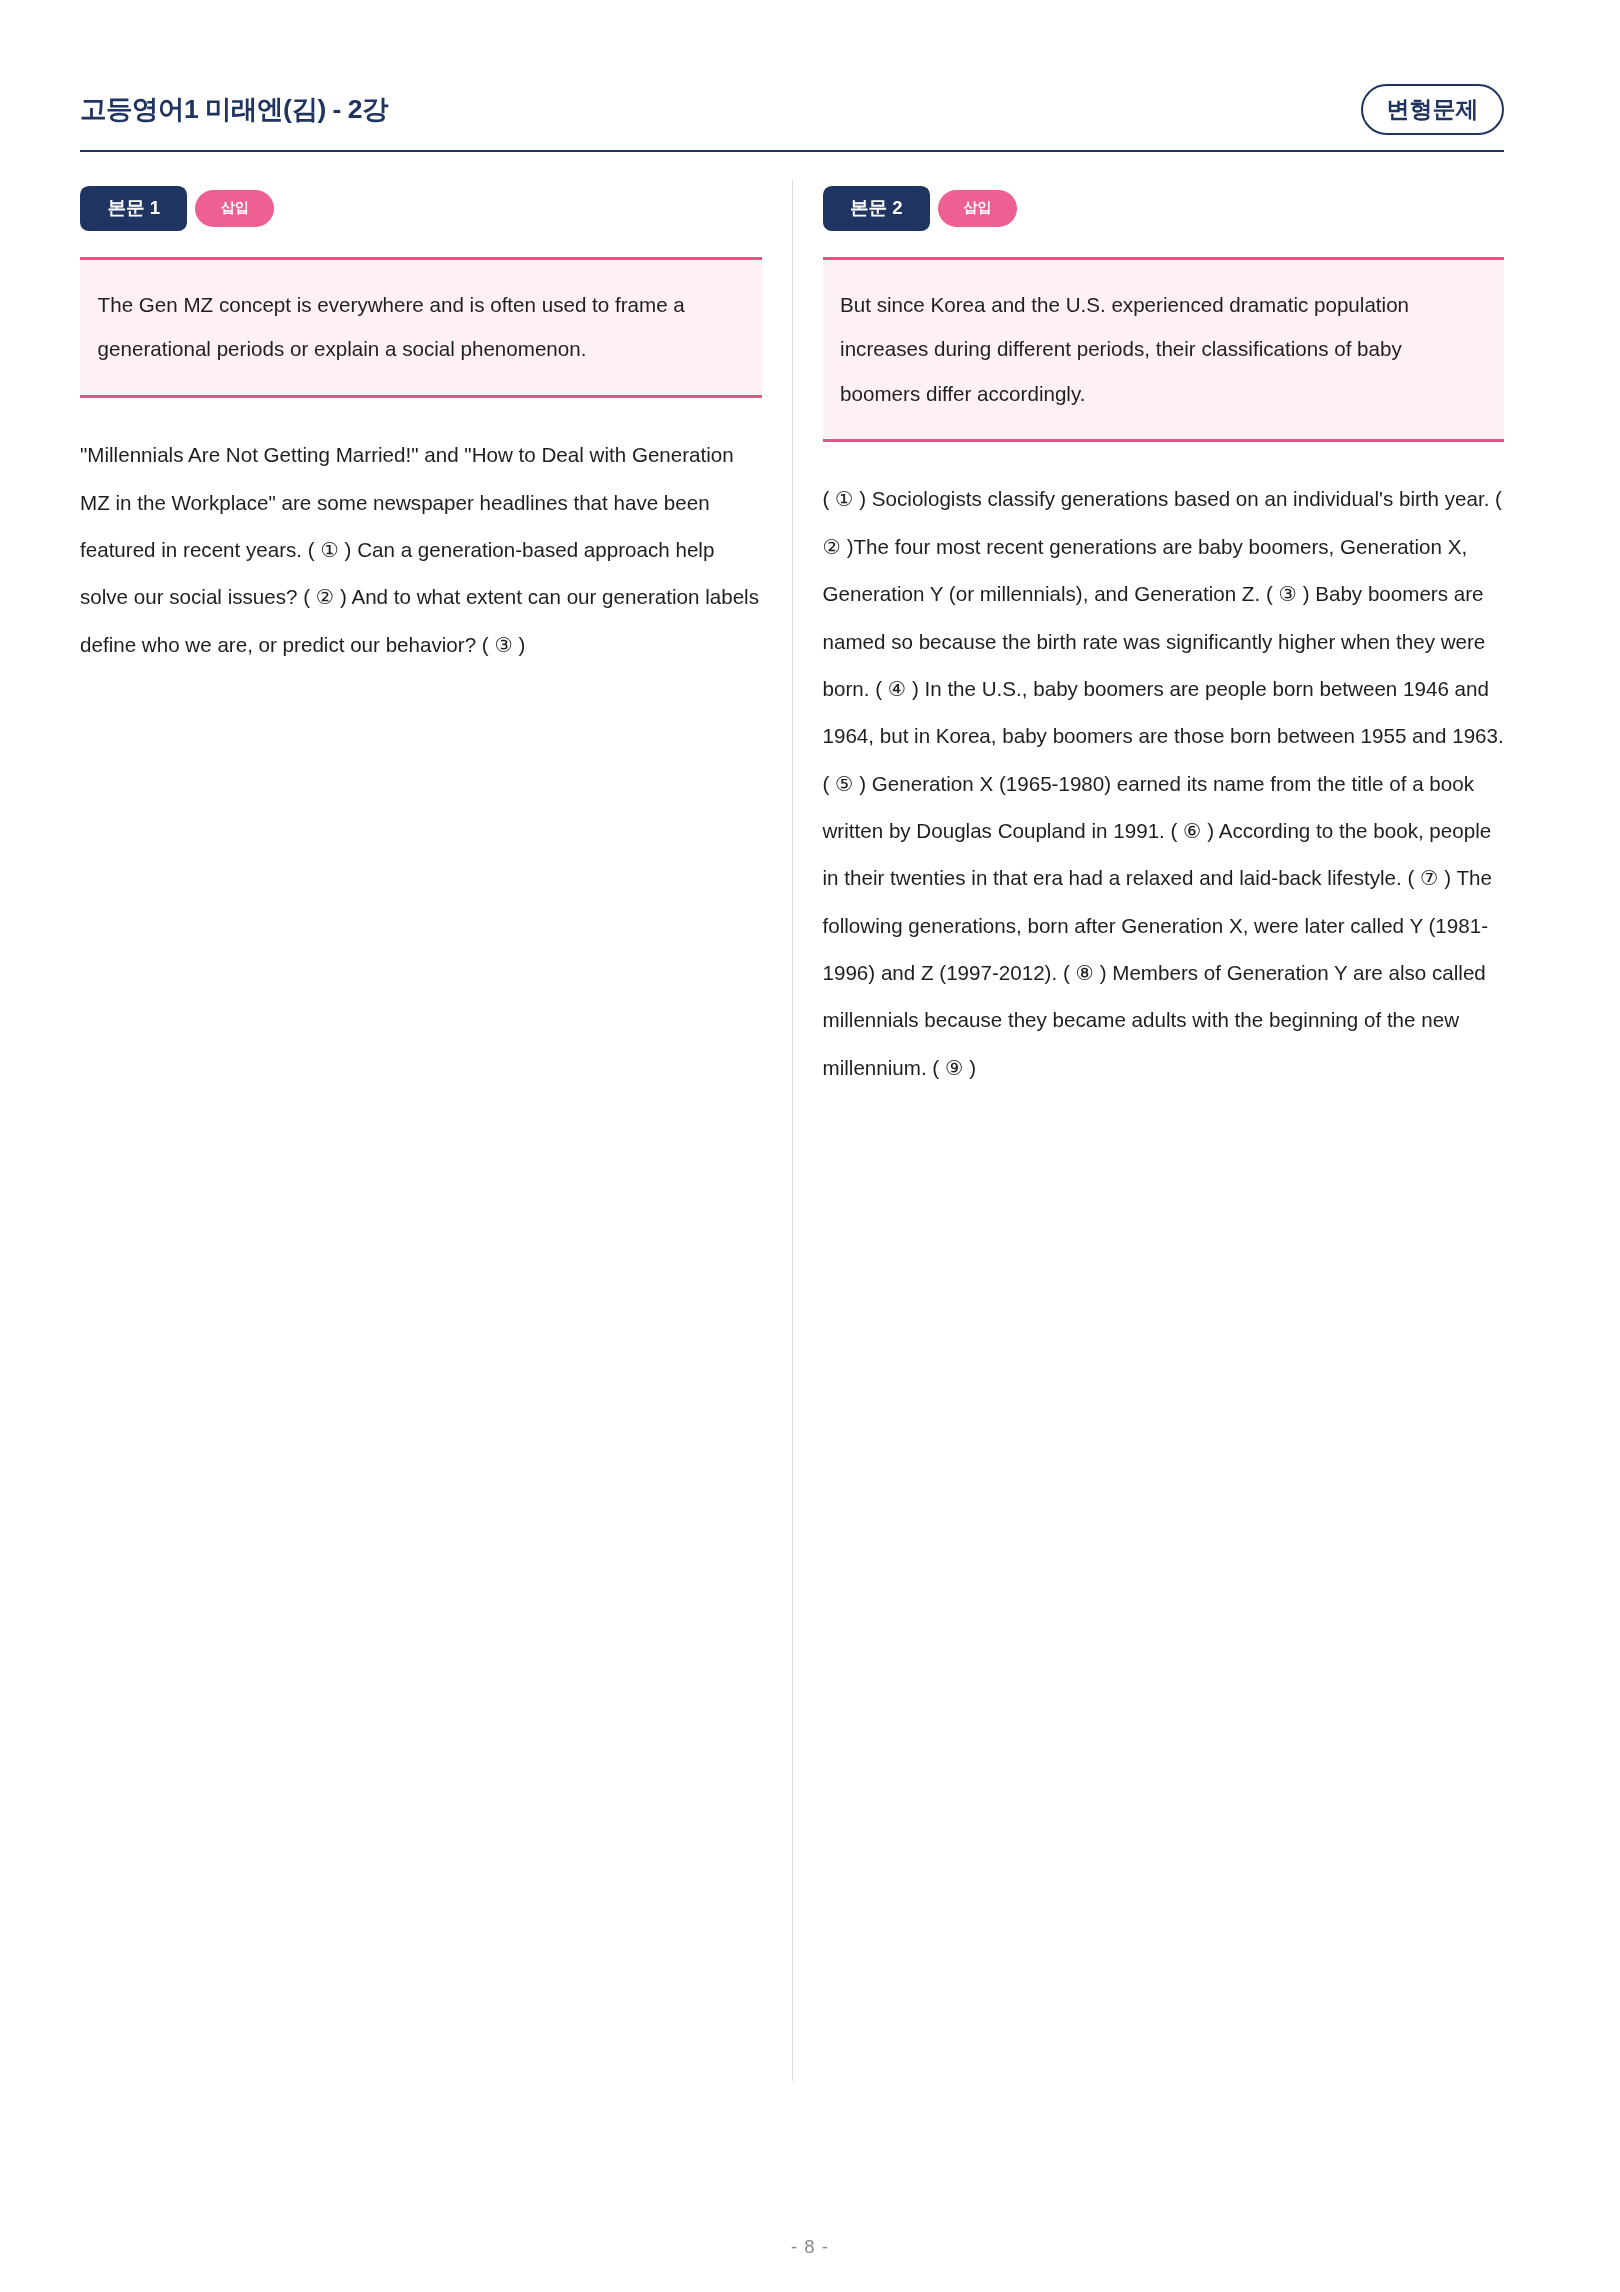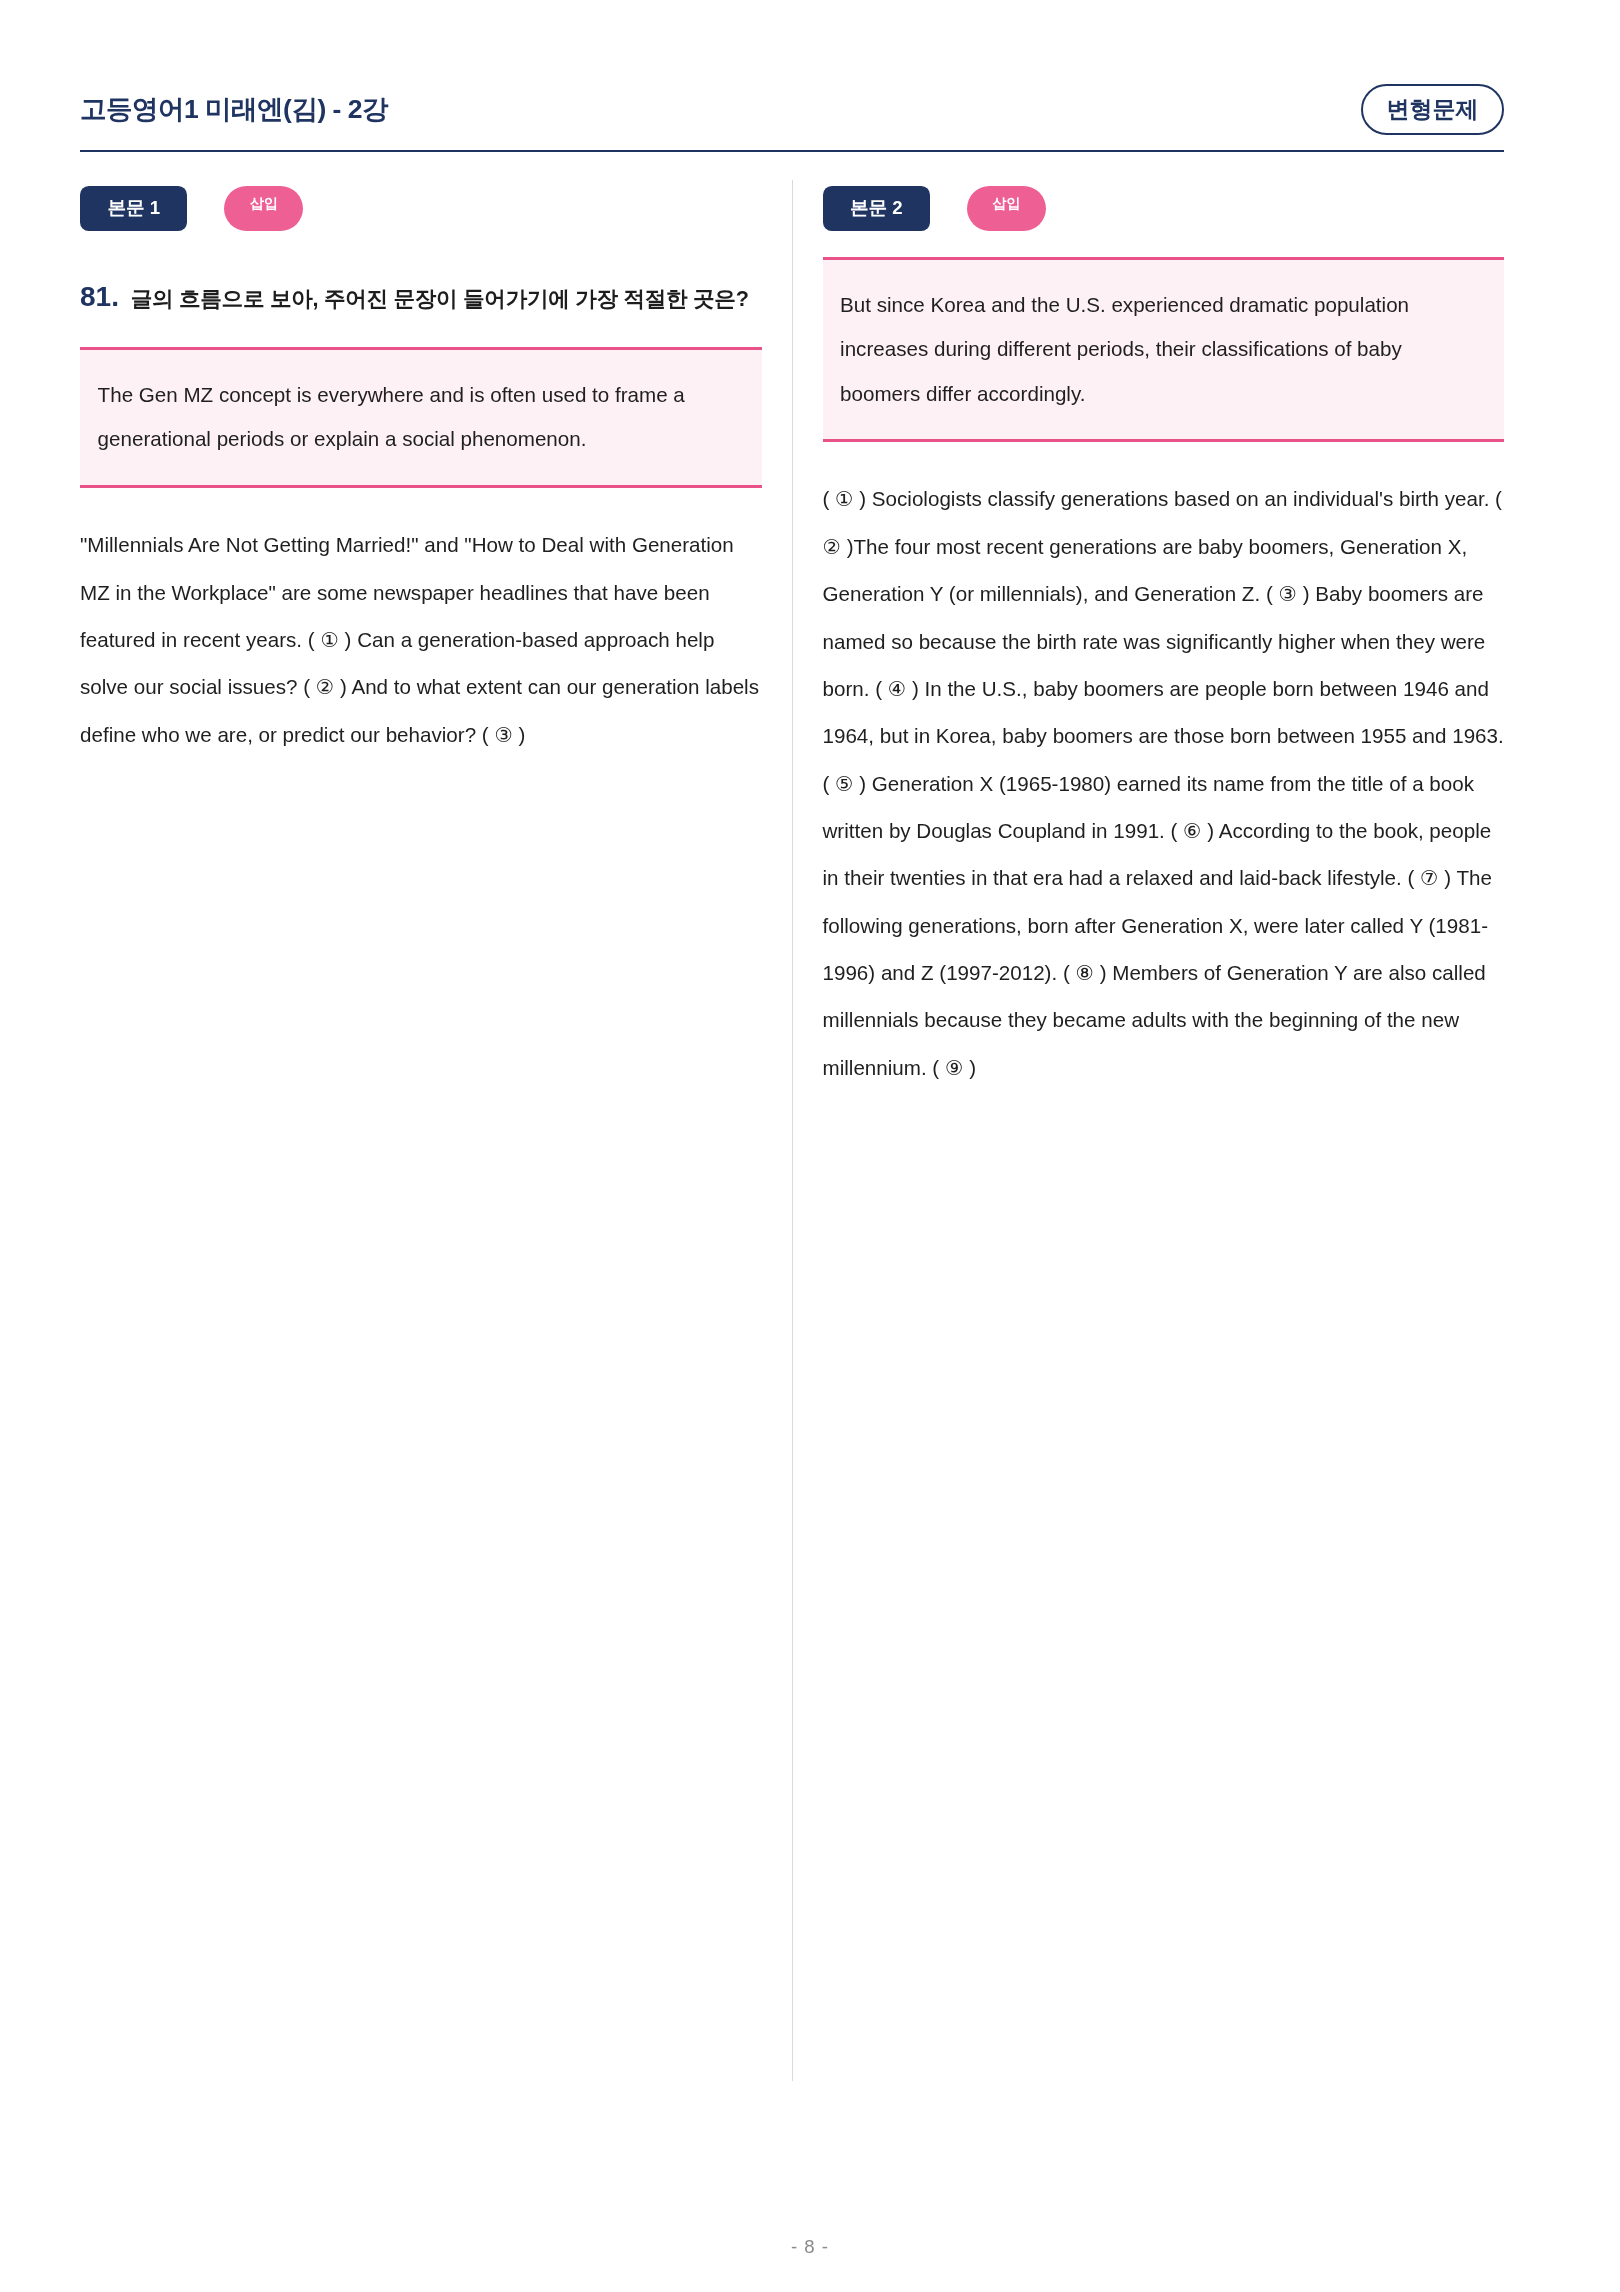--- a/index.html
+++ b/index.html
@@ -63,21 +63,22 @@
     bottom: 69px;
     width: 1px;
     background: var(--divider);
   }
   .col {
     width: calc(50% - 30px);
   }
   
   .badge-row {
     display: flex;
-    gap: 37px;
+    align-items: center;
+    gap: 8px;
     margin-top: 5.9px;
   }
   .badge-dark {
     display: inline-block;
     background: var(--navy);
     color: #ffffff;
     font-size: 18.6px;
     font-weight: bold;
     padding: 9.8px 27.4px;
     border-radius: 8.8px;
@@ -156,23 +157,20 @@
 
   <main class="columns">
     <div class="col-divider"></div>
 
     <section class="col">
       <div class="badge-row">
         <span class="badge-dark">본문 1</span>
         <span class="badge-pink">삽입</span>
       </div>
 
-      <p class="question">
-        <span class="q-num">81.</span><span class="q-text">글의 흐름으로 보아, 주어진 문장이 들어가기에 가장 적절한 곳은?</span>
-      </p>
 
       <div class="sentence-box">
         <p>The Gen MZ concept is everywhere and is often used to frame a generational periods or explain a social phenomenon.</p>
       </div>
 
       <p class="body-text">"Millennials Are Not Getting Married!" and "How to Deal with Generation MZ in the Workplace" are some newspaper headlines that have been featured in recent years. ( ① ) Can a generation-based approach help solve our social issues? ( ② ) And to what extent can our generation labels define who we are, or predict our behavior? ( ③ )</p>
     </section>
 
     <section class="col">
       <div class="badge-row">

